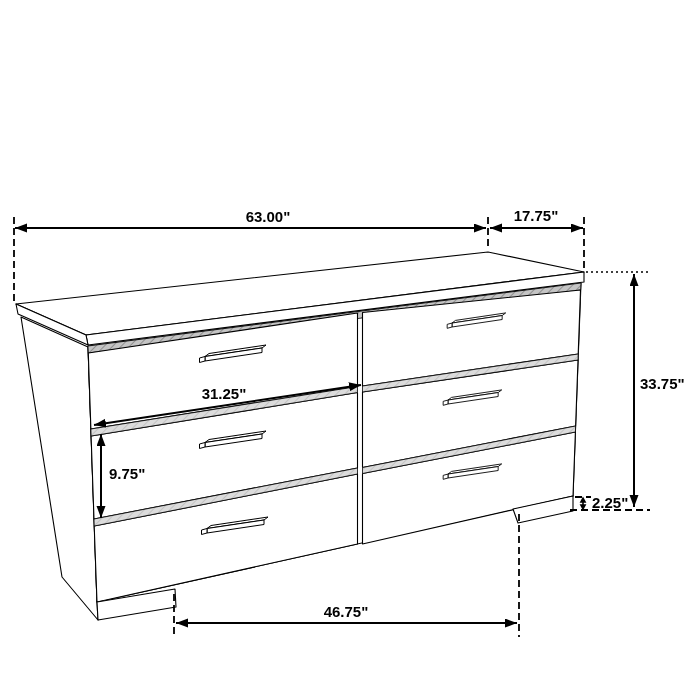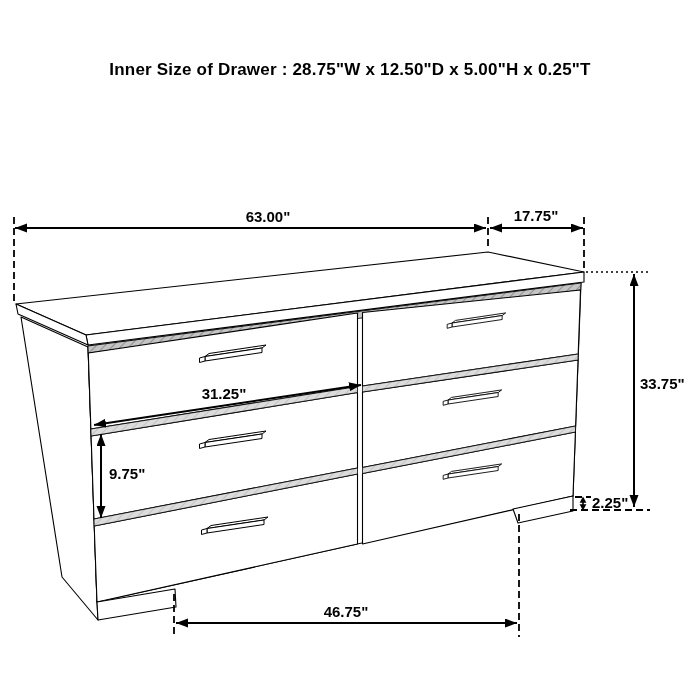--- a/index.html
+++ b/index.html
@@ -30,21 +30,20 @@
   .dimline{stroke:#000000;stroke-width:2;fill:none;}
   .extdash{stroke:#000000;stroke-width:1.8;fill:none;stroke-dasharray:7,4;}
   .extdot{stroke:#000000;stroke-width:1.5;fill:none;stroke-dasharray:2,3;}
   .arrowfill{fill:#000000;stroke:none;}
 </style>
 </head>
 <body>
 
 <div class="canvas">
 
-  <div class="title">Inner Size of Drawer : 28.75"W x 12.50"D x 5.00"H x 0.25"T</div>
 
   <svg width="700" height="700" viewBox="0 0 700 700">
     <defs>
       <marker id="arr" markerWidth="13" markerHeight="10" refX="12" refY="4.5" orient="auto-start-reverse" markerUnits="userSpaceOnUse">
         <path d="M0,0 L12,4.5 L0,9 Z" fill="#000000"></path>
       </marker>
       <pattern id="hatchDark" width="6" height="6" patternTransform="rotate(45)" patternUnits="userSpaceOnUse">
         <rect width="6" height="6" fill="#c4c4c4"></rect>
         <line x1="0" y1="0" x2="0" y2="6" stroke="#8f8f8f" stroke-width="2"></line>
       </pattern>

